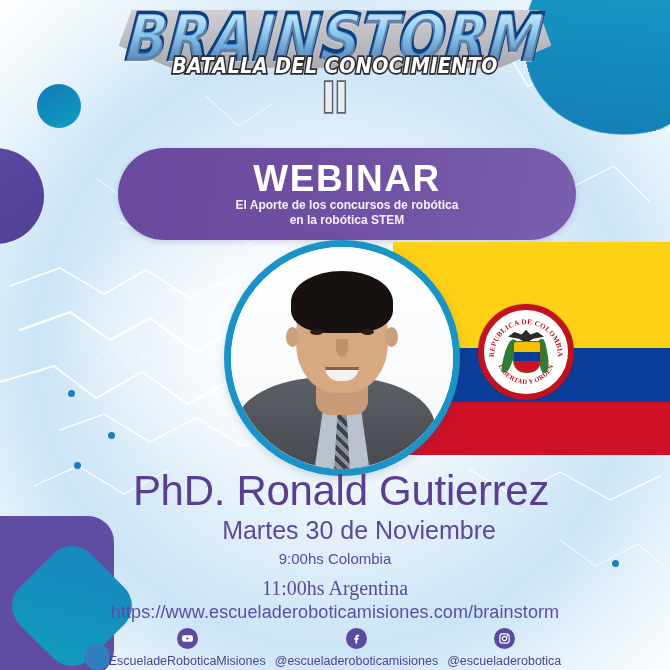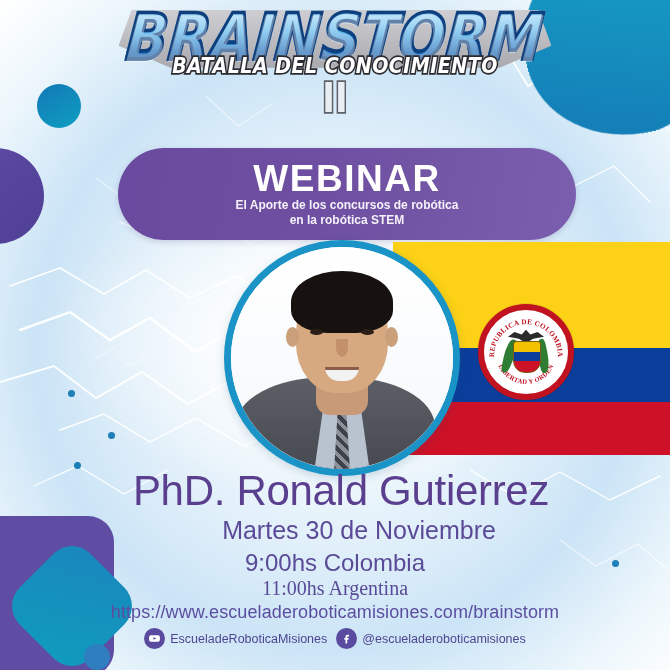--- a/index.html
+++ b/index.html
@@ -207,37 +207,37 @@
   .speaker{
     position:absolute;left:12px;right:0;top:470px;text-align:center;
     color:#5b3f8f;font-size:42px;font-weight:400;letter-spacing:-.3px;line-height:1;
   }
   .date{
     position:absolute;left:0;right:0;top:518px;text-align:center;
     color:#5b4a97;font-size:25px;font-weight:400;line-height:1;margin-left:48px;
   }
   .time1{
     position:absolute;left:0;right:0;top:551px;text-align:center;
-    color:#5a4b98;font-size:24px;line-height:1;
+    color:#5a4b98;font-size:15px;line-height:1;
   }
   .time2{
     position:absolute;left:0;right:0;top:578px;text-align:center;
     color:#5a4b98;font-size:20px;line-height:1;font-family:Liberation Serif, serif;
   }
   .url{
     position:absolute;left:0;right:0;top:600px;text-align:center;
     color:#5b4ea0;font-size:18px;letter-spacing:.1px;line-height:1.4;
   }
 
   
   .social{
     position:absolute;left:0;right:0;top:628px;
     display:flex;align-items:center;justify-content:center;gap:9px;
   }
-  .soc-item{display:flex;align-items:center;gap:5px;}
+  .soc-item{display:flex;align-items:center;gap:5px;flex-direction:column;}
   .soc-ic{
     width:21px;height:21px;border-radius:50%;
     background:#5a4ba0;color:#fff;
     display:flex;align-items:center;justify-content:center;
     flex:0 0 auto;
   }
   .soc-ic svg{display:block;}
   .soc-tx{color:#4f4590;font-size:12.5px;white-space:nowrap;}
 </style>
 </head>
@@ -371,16 +371,26 @@
 
     <div class="soc-item">
       <span class="soc-ic">
         <svg width="13" height="13" viewBox="0 0 24 24" fill="#fff" aria-hidden="true">
           <path d="M14.6 8.2h2.2V5.2h-2.7c-2.5 0-4 1.5-4 4v2.1H8v3h2.1V21h3.2v-6.7h2.3l.4-3h-2.7V9.6c0-.9.3-1.4 1.3-1.4z"></path>
         </svg>
       </span>
       <span class="soc-tx">@escueladeroboticamisiones</span>
     </div>
 
+    <div class="soc-item">
+      <span class="soc-ic">
+        <svg width="13" height="13" viewBox="0 0 24 24" aria-hidden="true">
+          <rect x="3.5" y="3.5" width="17" height="17" rx="5" fill="none" stroke="#fff" stroke-width="2.2"></rect>
+          <circle cx="12" cy="12" r="4" fill="none" stroke="#fff" stroke-width="2.2"></circle>
+          <circle cx="17.2" cy="6.9" r="1.4" fill="#fff"></circle>
+        </svg>
+      </span>
+      <span class="soc-tx">@escueladerobotica</span>
+    </div>
 
   </div>
 
 </div>
 
 </body></html>

